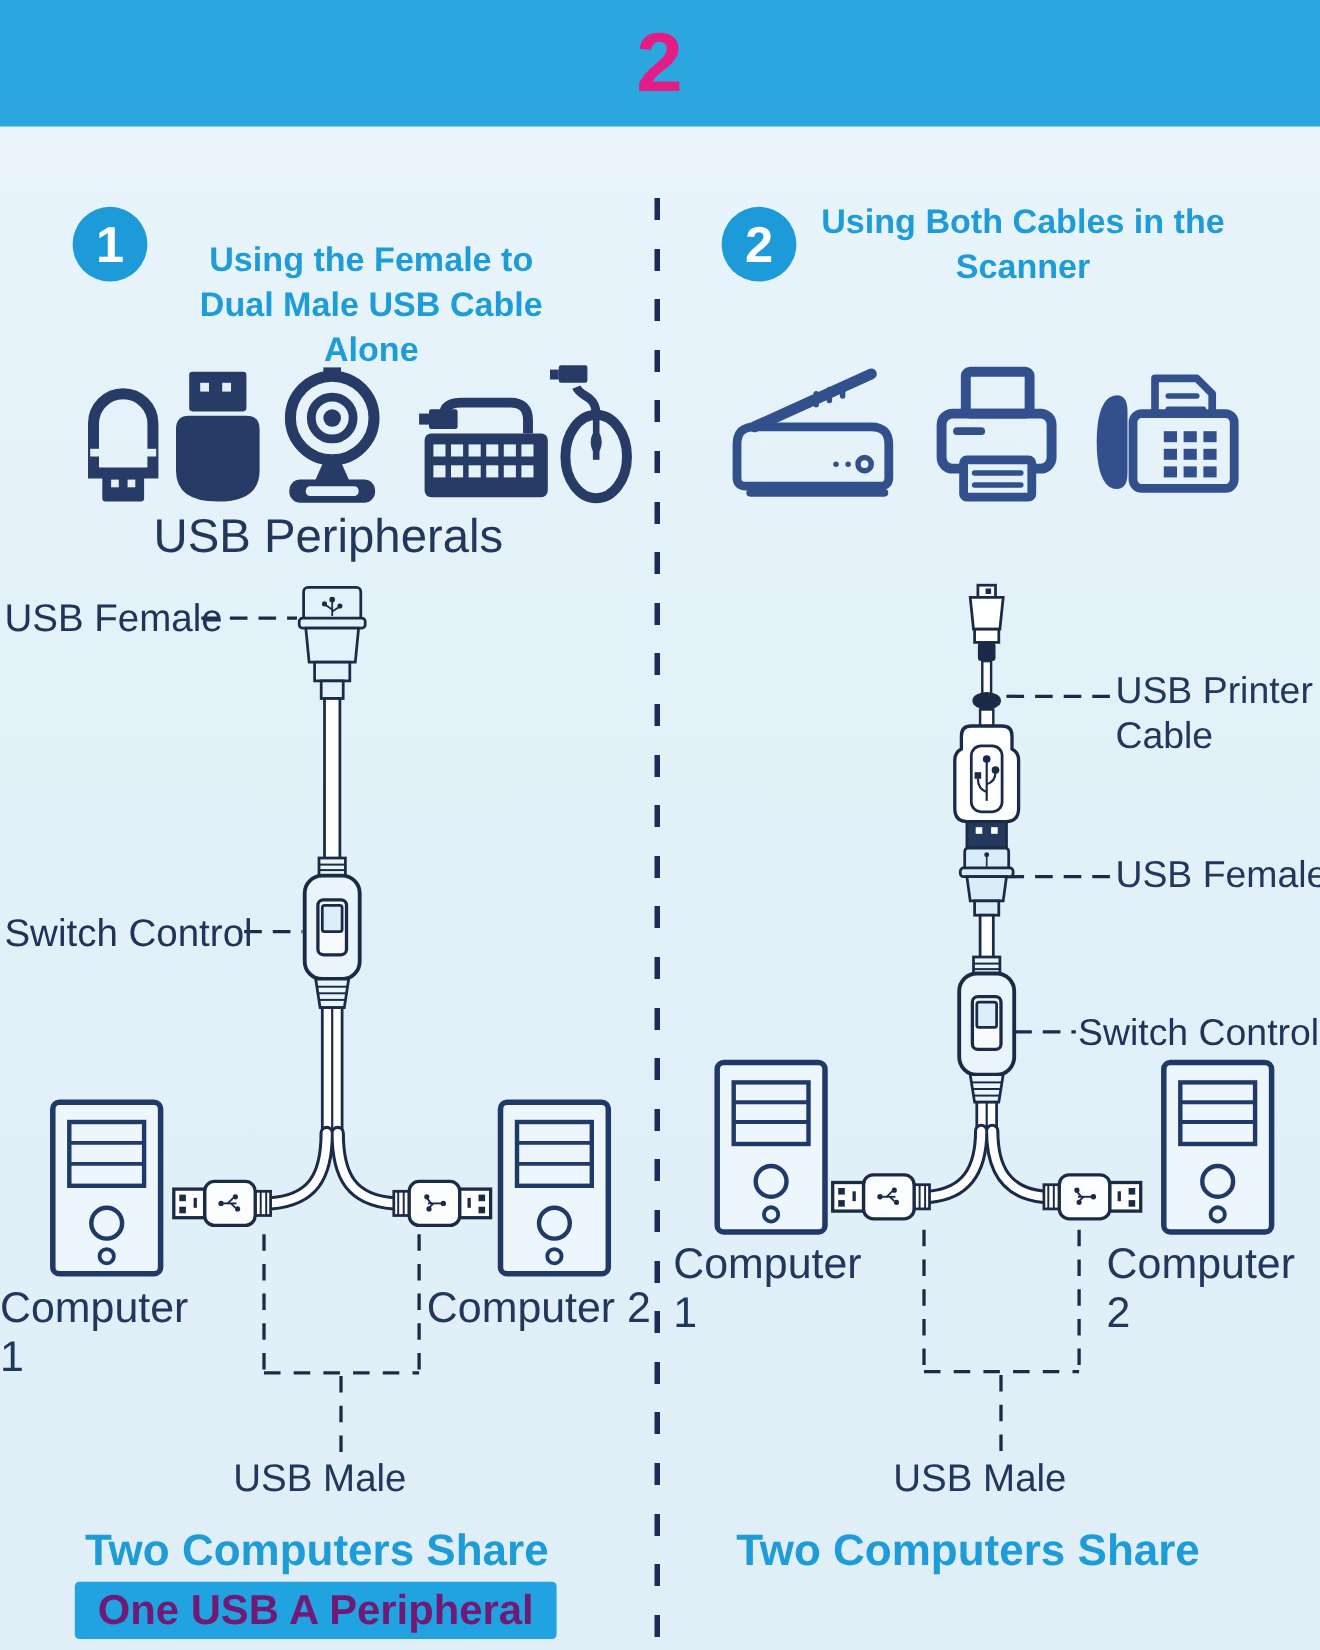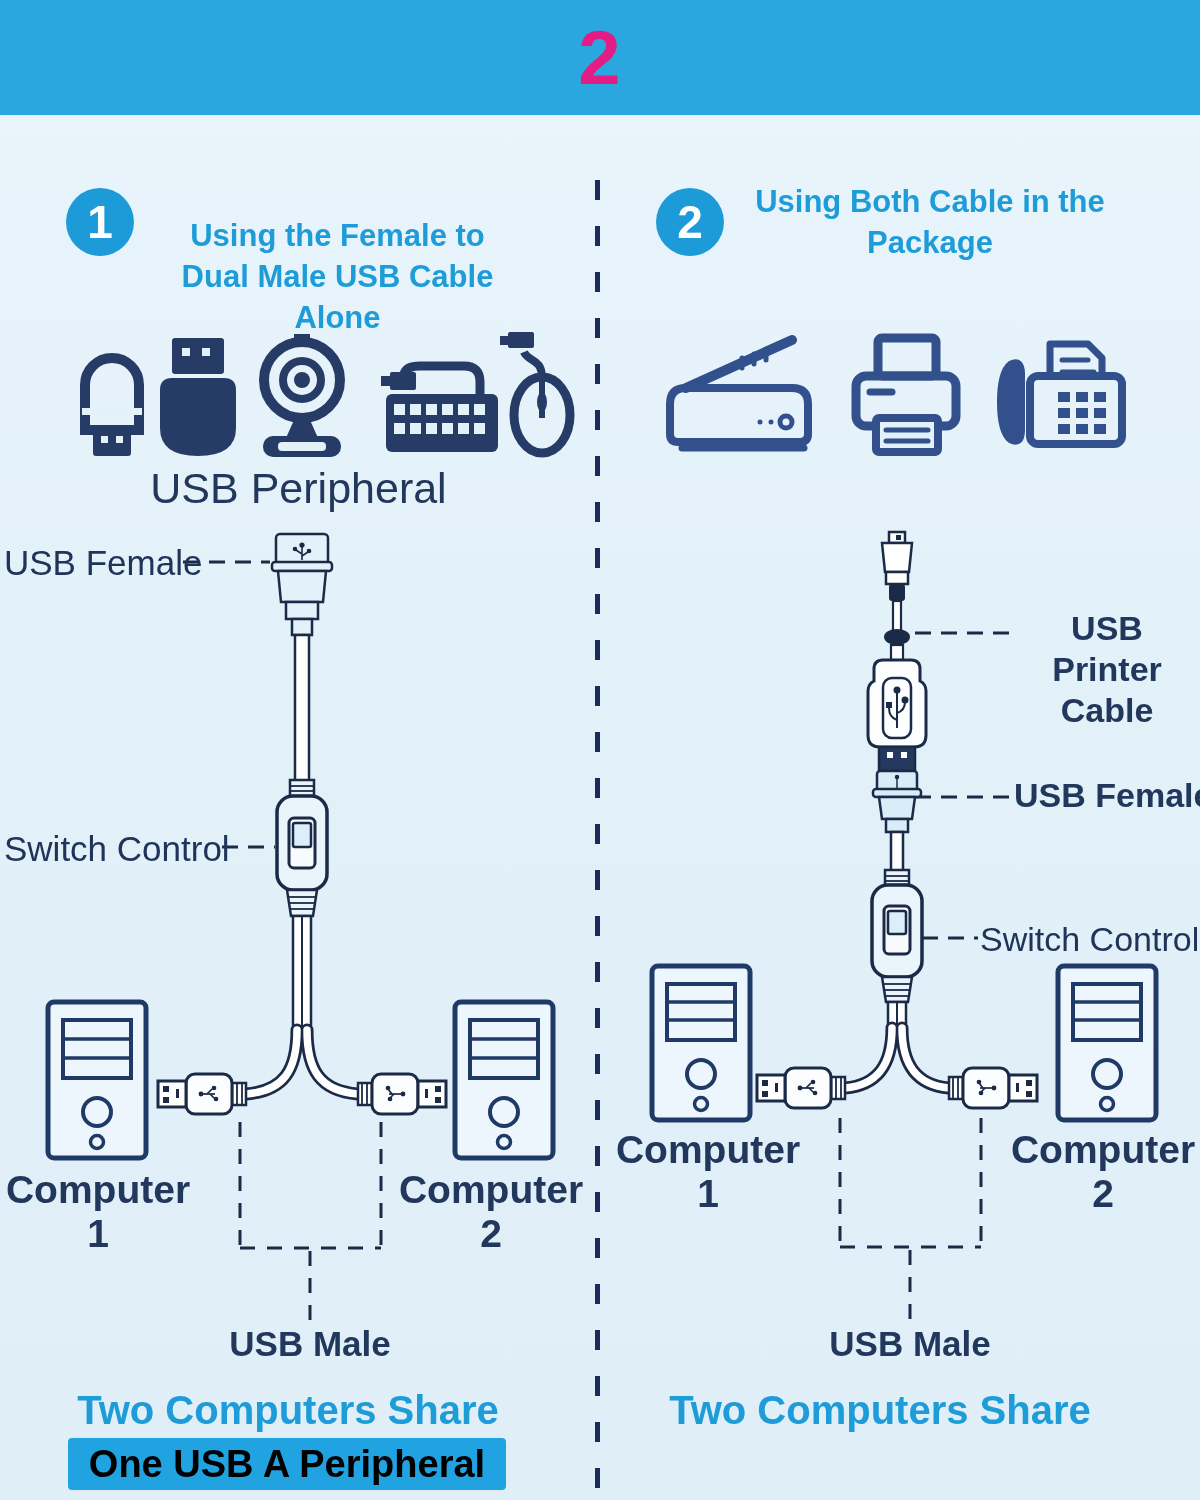--- a/index.html
+++ b/index.html
@@ -12,43 +12,43 @@
   .header .title{color:#ffffff;font-size:76px;font-weight:700;letter-spacing:2px;}
   .divider{position:absolute;left:595px;top:180px;width:5px;height:1320px;
            background:repeating-linear-gradient(180deg,#1b2b5c 0 20px,transparent 20px 46px);}
   .badge{position:absolute;width:68px;height:68px;border-radius:50%;background:#1d9bd8;
          color:#fff;display:flex;align-items:center;justify-content:center;
          font-size:46px;font-weight:700;}
   .heading{position:absolute;color:#1e9cd8;font-weight:700;font-size:31px;line-height:1.32;
            text-align:center;}
   .caption{position:absolute;color:#22375c;text-align:center;}
   .lbl{position:absolute;color:#20345a;}
-  .lblc{position:absolute;color:#22375c;text-align:center;font-weight:bold;}
+  .lblc{position:absolute;color:#22375c;}
   .footer-line{position:absolute;color:#1e9cd8;font-weight:700;font-size:40px;text-align:center;}
-  .pill{position:absolute;background:#22a3e1;border-radius:4px;color:#000000;font-weight:700;
+  .pill{position:absolute;background:#22a3e1;border-radius:4px;color:#701a75;font-weight:700;
         font-size:38px;display:flex;align-items:center;justify-content:center;}
   svg{position:absolute;}
   .dline{stroke:#1b2a47;}
 </style>
 </head>
 <body>
 
 <div class="page">
 
   <div class="header">
     <span class="num">2</span>
   </div>
 
   <div class="divider"></div>
 
   <div class="badge" style="left:66px;top:188px;">1</div>
   <div class="heading" style="left:155px;top:168px;width:365px;margin-top:48px;">Using the Female to Dual Male USB Cable Alone</div>
 
   <div class="badge" style="left:656px;top:188px;">2</div>
-  <div class="heading" style="left:745px;top:182px;width:370px;">Using Both Cable in the Package</div>
+  <div class="heading" style="left:745px;top:182px;width:370px;">Using Both Cables in the Scanner</div>
 
   <svg style="left:60px;top:330px;" width="520" height="130" viewBox="0 0 520 130">
     <g fill="#263c66">
       <path d="M25,100 V55 a27,27 0 1 1 54,0 V100 Z" fill="none" stroke="#263c66" stroke-width="10"></path>
       <line x1="25" y1="82" x2="79" y2="82" stroke="#e3f1f9" stroke-width="0"></line>
       <rect x="22" y="78" width="60" height="7" fill="#e3f1f9"></rect>
       <rect x="33" y="98" width="38" height="28" rx="3"></rect>
       <rect x="41" y="106" width="7" height="7" fill="#e3f1f9"></rect>
       <rect x="56" y="106" width="7" height="7" fill="#e3f1f9"></rect>
     </g>
@@ -89,21 +89,21 @@
     </g>
     <g>
       <ellipse cx="482" cy="85" rx="28" ry="38" fill="none" stroke="#263c66" stroke-width="9"></ellipse>
       <line x1="482" y1="50" x2="482" y2="88" stroke="#263c66" stroke-width="6"></line>
       <ellipse cx="482" cy="72" rx="5" ry="10" fill="#263c66"></ellipse>
       <path d="M482,48 C482,28 468,32 464,22" fill="none" stroke="#263c66" stroke-width="8"></path>
       <rect x="448" y="2" width="26" height="16" rx="2" fill="#263c66"></rect>
       <rect x="440" y="6" width="8" height="9" fill="#263c66"></rect>
     </g>
   </svg>
-  <div class="caption" style="left:0;top:464px;width:597px;font-size:43px;">USB Peripheral</div>
+  <div class="caption" style="left:0;top:464px;width:597px;font-size:43px;">USB Peripherals</div>
 
   <svg style="left:620px;top:330px;" width="560" height="132" viewBox="0 0 560 132">
     <g stroke="#31508c" fill="none" stroke-linecap="round" stroke-linejoin="round">
       <line x1="66" y1="58" x2="172" y2="10" stroke-width="10"></line>
       <g stroke-width="5">
           <line x1="122" y1="28" x2="122" y2="38"></line>
           <line x1="134" y1="24" x2="134" y2="34"></line>
           <line x1="146" y1="20" x2="146" y2="30"></line>
         </g>
       <path d="M66,58 h106 q16,0 16,16 v30 q0,8 -8,8 h-122 q-8,0 -8,-8 v-30 q0,-16 16,-16 z" stroke-width="8"></path>

